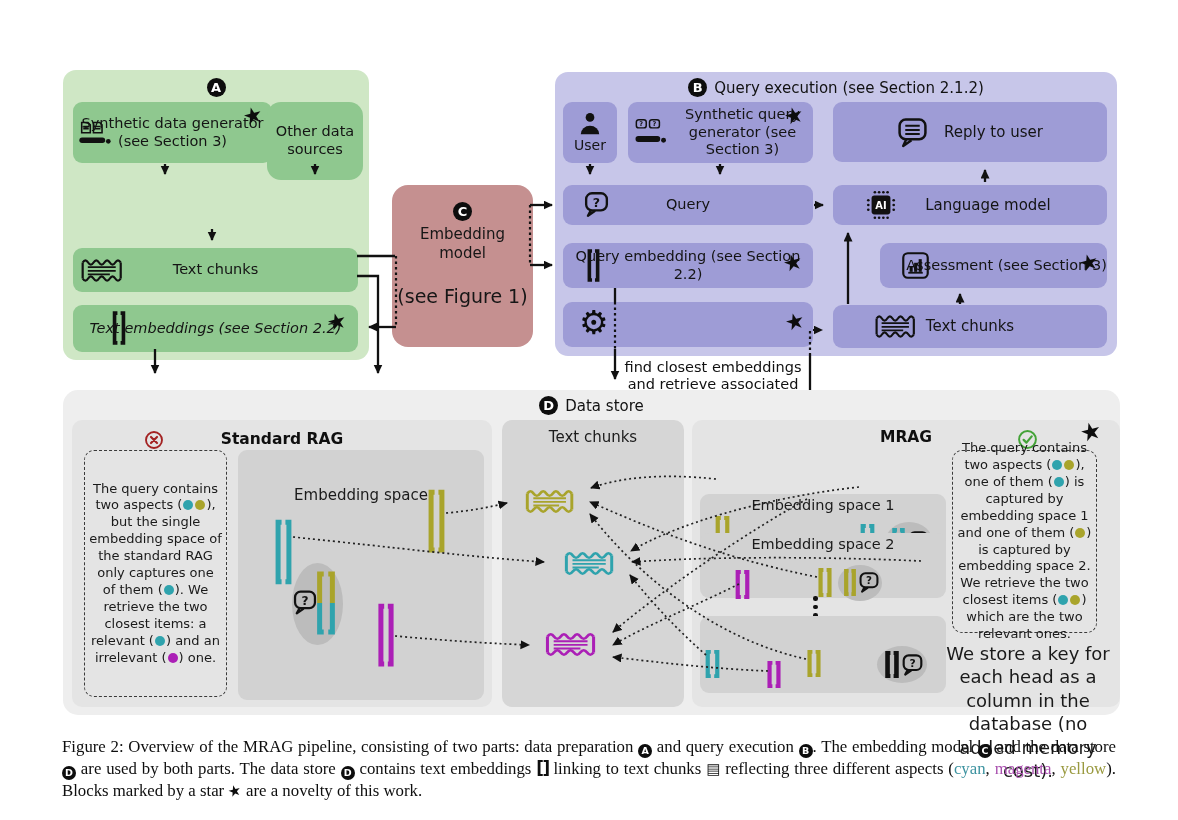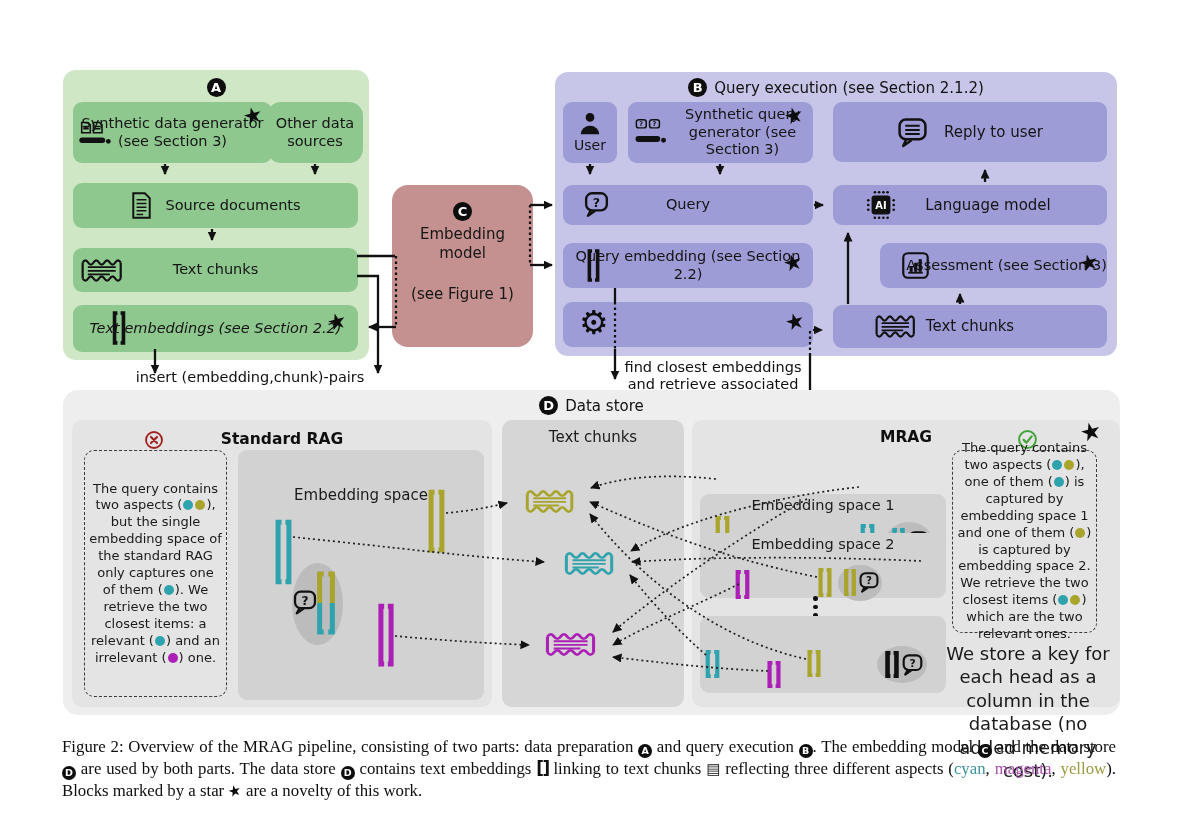--- a/index.html
+++ b/index.html
@@ -55,31 +55,24 @@
       <svg class="icon abs" style="left:4px;top:18px;" width="36" height="27" viewBox="0 0 46 34">
         <path d="M6,3 h8 l3,3 v10 h-11 z M8,8 h7 M8,11 h7" fill="none" stroke="#111" stroke-width="2"></path>
         <path d="M21,3 h8 l3,3 v10 h-11 z M23,8 h7 M23,11 h7" fill="none" stroke="#111" stroke-width="2"></path>
         <rect x="3" y="22" width="33" height="7" rx="3.5" fill="#111"></rect>
         <circle cx="40" cy="27" r="3" fill="#111"></circle>
       </svg>
       <span>Synthetic data generator (see Section 3)</span>
       <span class="star" style="right:9px;top:3px;">★</span>
     </div>
 
-    <div class="box gbox" style="left:204px;top:32px;width:96px;height:61px;border-radius:14px;">
+    <div class="box gbox" style="left:204px;top:32px;width:96px;height:78px;border-radius:14px;">
       <span>Other data sources</span>
     </div>
 
-    <div class="box gbox" style="left:10px;top:113px;width:285px;height:45px;gap:12px;">
-      <svg class="icon" width="23" height="29" viewBox="0 0 28 34">
-        <path d="M4,2 H18 L24,8 V32 H4 Z" fill="none" stroke="#111" stroke-width="2.4"></path>
-        <path d="M8,10 H20 M8,14.5 H20 M8,19 H20 M8,23.5 H20 M8,28 H16" stroke="#111" stroke-width="1.8"></path>
-      </svg>
-      <span>Source documents</span>
-    </div>
 
     <div class="box gbox" style="left:10px;top:178px;width:285px;height:44px;">
       <svg class="icon abs" style="left:6px;top:8px;" width="47" height="29" viewBox="0 0 64 40" preserveAspectRatio="none">
         <path d="M5,9 q3.7,-6 7.4,0 t7.4,0 t7.4,0 t7.4,0 t7.4,0 t7.4,0 t7.4,0" fill="none" stroke="#111" stroke-width="3"></path>
         <path d="M5,31 q3.7,6 7.4,0 t7.4,0 t7.4,0 t7.4,0 t7.4,0 t7.4,0 t7.4,0" fill="none" stroke="#111" stroke-width="3"></path>
         <path d="M5,9 V31 M56.8,9 V31" stroke="#111" stroke-width="3" fill="none"></path>
         <path d="M12,15.5 H50 M12,20.5 H50 M12,25.5 H42" stroke="#111" stroke-width="2.4" fill="none"></path>
       </svg>
       <span>Text chunks</span>
     </div>
@@ -90,21 +83,21 @@
       </svg>
       <span>Text embeddings (see Section 2.2)</span>
       <span class="star" style="right:11px;top:6px;">★</span>
     </div>
   </div>
 
   <div class="panel" style="left:392px;top:185px;width:141px;height:162px;background:var(--rose_panel);border-radius:16px;
               display:flex;flex-direction:column;align-items:center;text-align:center;">
     <span class="badge" style="margin-top:17px;">C</span>
     <div style="font-size:15px;margin-top:4px;width:100px;line-height:1.25;">Embedding model</div>
-    <div style="font-size:15px;margin-top:22px;">(see Figure 1)</div>
+    <div style="font-size:19px;margin-top:22px;">(see Figure 1)</div>
   </div>
 
   <div class="panel" style="left:555px;top:72px;width:562px;height:284px;background:var(--purple_panel);">
     <div class="ptitle" style="top:6px;">
       <span class="badge">B</span>
       <span>Query execution (see Section 2.1.2)</span>
     </div>
 
     <div class="box pbox" style="left:8px;top:30px;width:54px;height:61px;flex-direction:column;gap:2px;">
       <svg class="icon" width="24" height="24" viewBox="0 0 30 30">
@@ -198,21 +191,20 @@
       <svg class="icon abs" style="left:40px;top:7px;" width="46" height="29" viewBox="0 0 64 40" preserveAspectRatio="none">
         <path d="M5,9 q3.7,-6 7.4,0 t7.4,0 t7.4,0 t7.4,0 t7.4,0 t7.4,0 t7.4,0" fill="none" stroke="#111" stroke-width="3"></path>
         <path d="M5,31 q3.7,6 7.4,0 t7.4,0 t7.4,0 t7.4,0 t7.4,0 t7.4,0 t7.4,0" fill="none" stroke="#111" stroke-width="3"></path>
         <path d="M5,9 V31 M56.8,9 V31" stroke="#111" stroke-width="3" fill="none"></path>
         <path d="M12,15.5 H50 M12,20.5 H50 M12,25.5 H42" stroke="#111" stroke-width="2.4" fill="none"></path>
       </svg>
       <span>Text chunks</span>
     </div>
   </div>
 
-  <div class="flowlabel" style="left:130px;top:369px;width:240px;">insert (embedding,chunk)-pairs</div>
   <div class="flowlabel" style="left:618px;top:359px;width:190px;">find closest embeddings and retrieve associated chunks</div>
 
   <div class="panel" style="left:63px;top:390px;width:1057px;height:325px;background:#eeeeee;border-radius:15px;">
     <div class="ptitle" style="top:6px;">
       <span class="badge">D</span>
       <span>Data store</span>
     </div>
 
     <div class="subpanel" style="left:9px;top:30px;width:420px;height:287px;">
       <svg class="icon abs" style="left:72px;top:10px;" width="20" height="20" viewBox="0 0 30 30">

